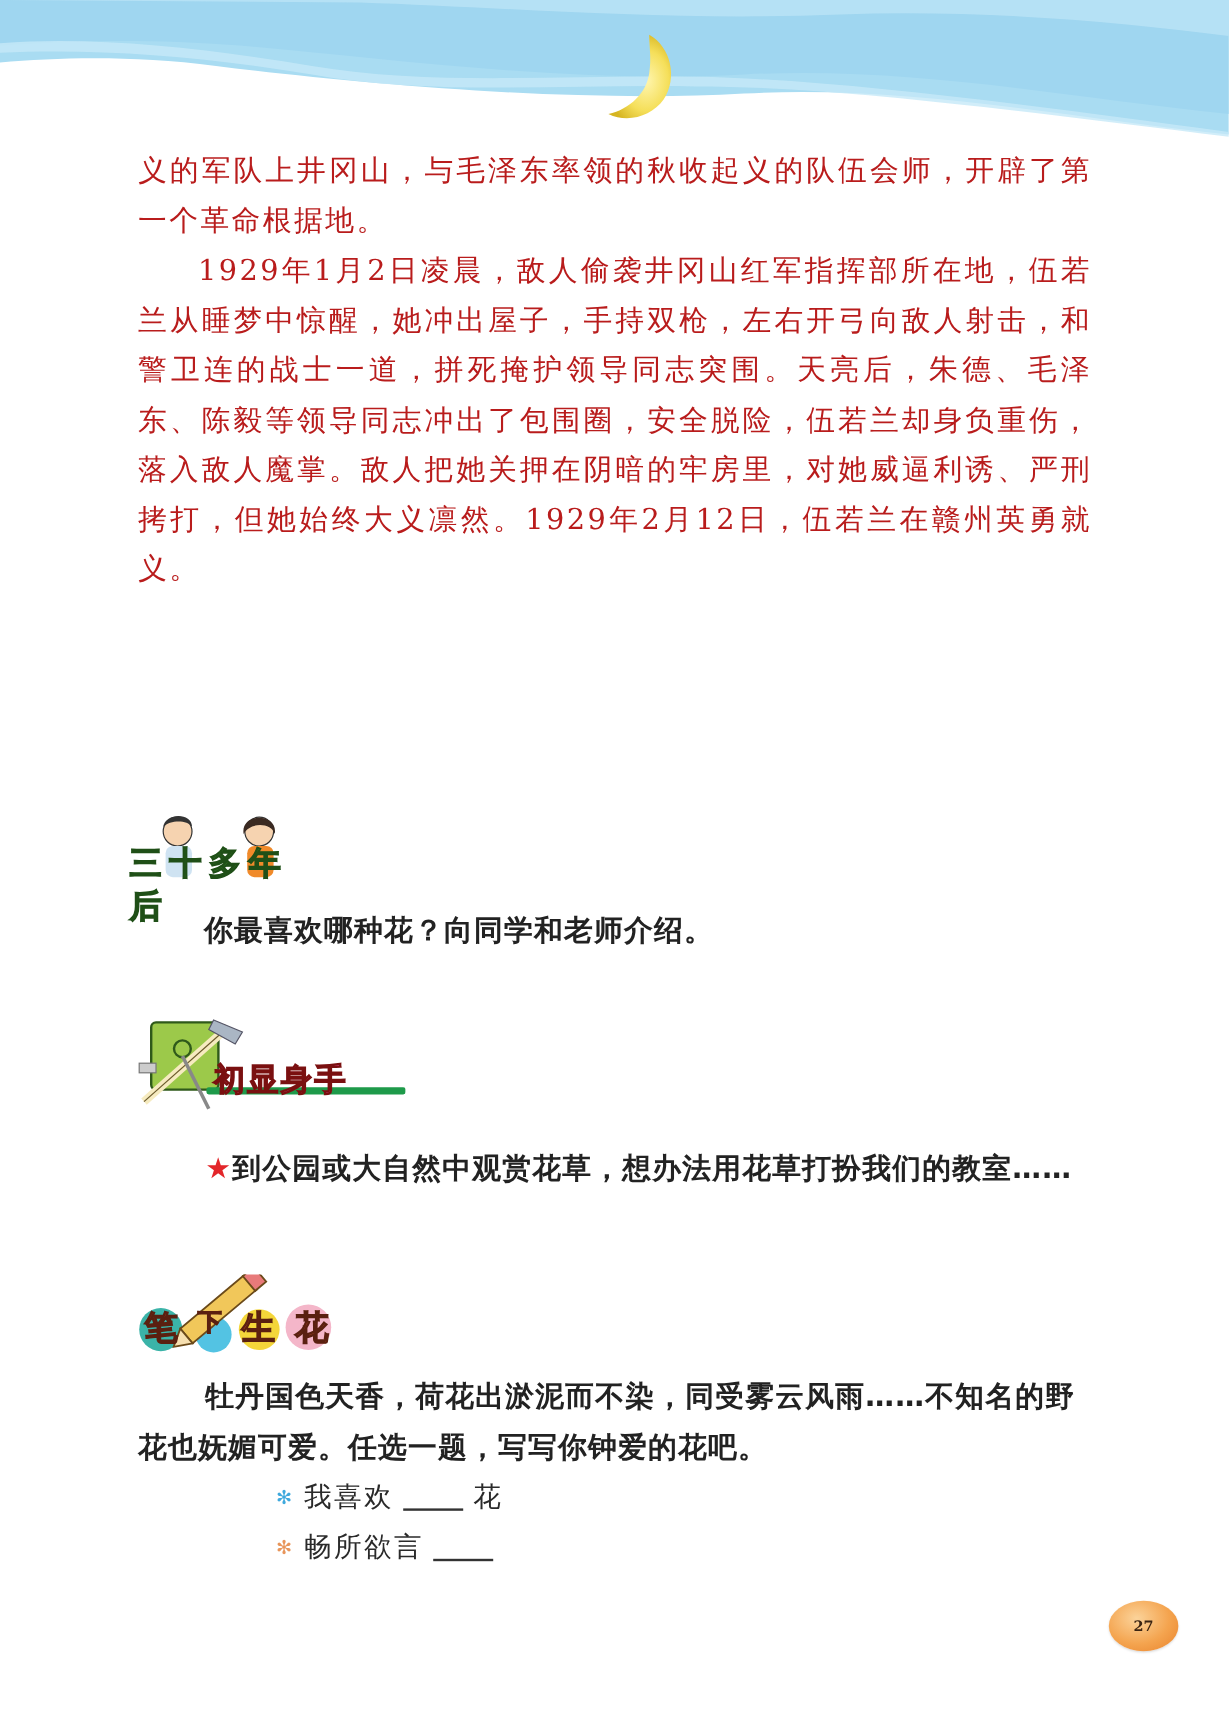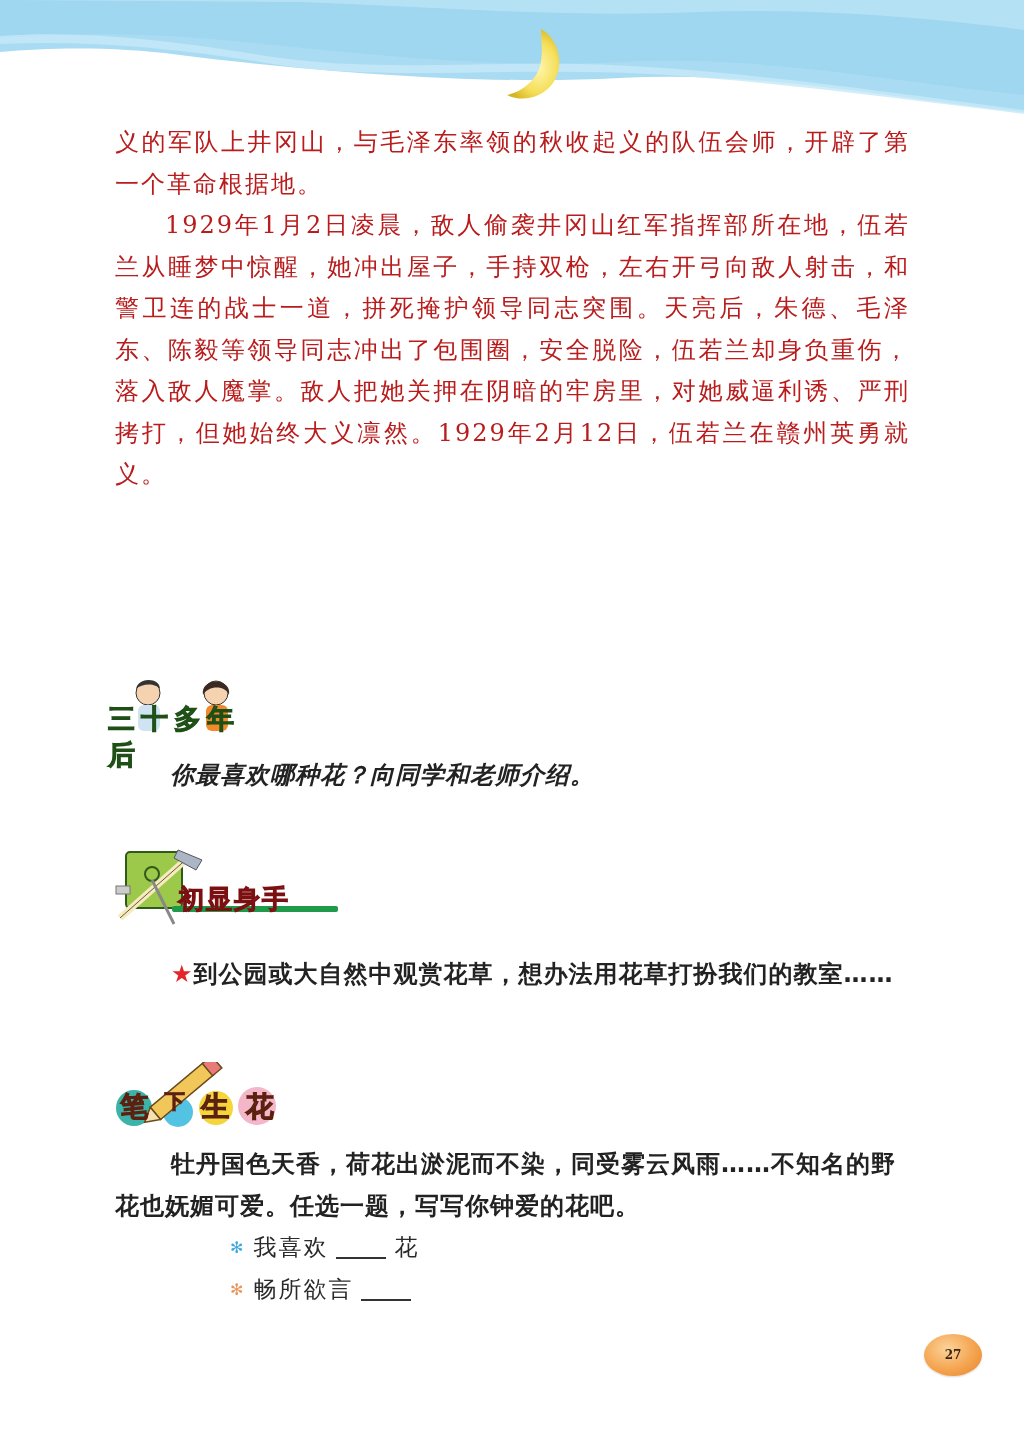--- a/index.html
+++ b/index.html
@@ -74,21 +74,21 @@
   <svg width="150" height="62" viewBox="0 0 150 62">
     <circle cx="40" cy="18" r="12" fill="#f6d3b0" stroke="#333" stroke-width="1"></circle>
     <path d="M28,14 C30,2 52,2 52,14 C48,8 34,8 28,14 Z" fill="#333"></path>
     <rect x="30" y="30" width="22" height="26" rx="6" fill="#cfe3f2"></rect>
     <circle cx="108" cy="18" r="12" fill="#f6d3b0" stroke="#333" stroke-width="1"></circle>
     <path d="M95,20 C92,2 124,2 121,20 C118,10 100,10 95,20 Z" fill="#3a2a22"></path>
     <rect x="98" y="30" width="22" height="26" rx="6" fill="#f08a2a"></rect>
   </svg>
   <div class="badge-text" style="position:absolute; left:0; top:26px; font-size:27px; color:#3f8a2c; letter-spacing:6px; -webkit-text-stroke:1px #1f4f17;">三十多年后</div>
 </div>
-<div class="sans-text" style="top:754px; left:170px;font-style:italic;">
+<div class="sans-text" style="top:754px; left:170px;">
   <p>你最喜欢哪种花？向同学和老师介绍。</p>
 </div>
 
 <div class="section-header" style="left:112px; top:848px; width:226px; height:78px;">
   <svg width="226" height="78" viewBox="0 0 226 78">
     <rect x="14" y="4" width="56" height="56" rx="4" fill="#9cc94a" stroke="#2f5a1a" stroke-width="2"></rect>
     <circle cx="40" cy="26" r="7" fill="none" stroke="#2f5a1a" stroke-width="2"></circle>
     <line x1="8" y1="70" x2="78" y2="8" stroke="#f6ebc0" stroke-width="7"></line>
     <line x1="8" y1="70" x2="78" y2="8" stroke="#6b5a2a" stroke-width="1"></line>
     <path d="M66,2 L90,12 L84,22 L62,10 Z" fill="#aab6c4" stroke="#556" stroke-width="1"></path>

